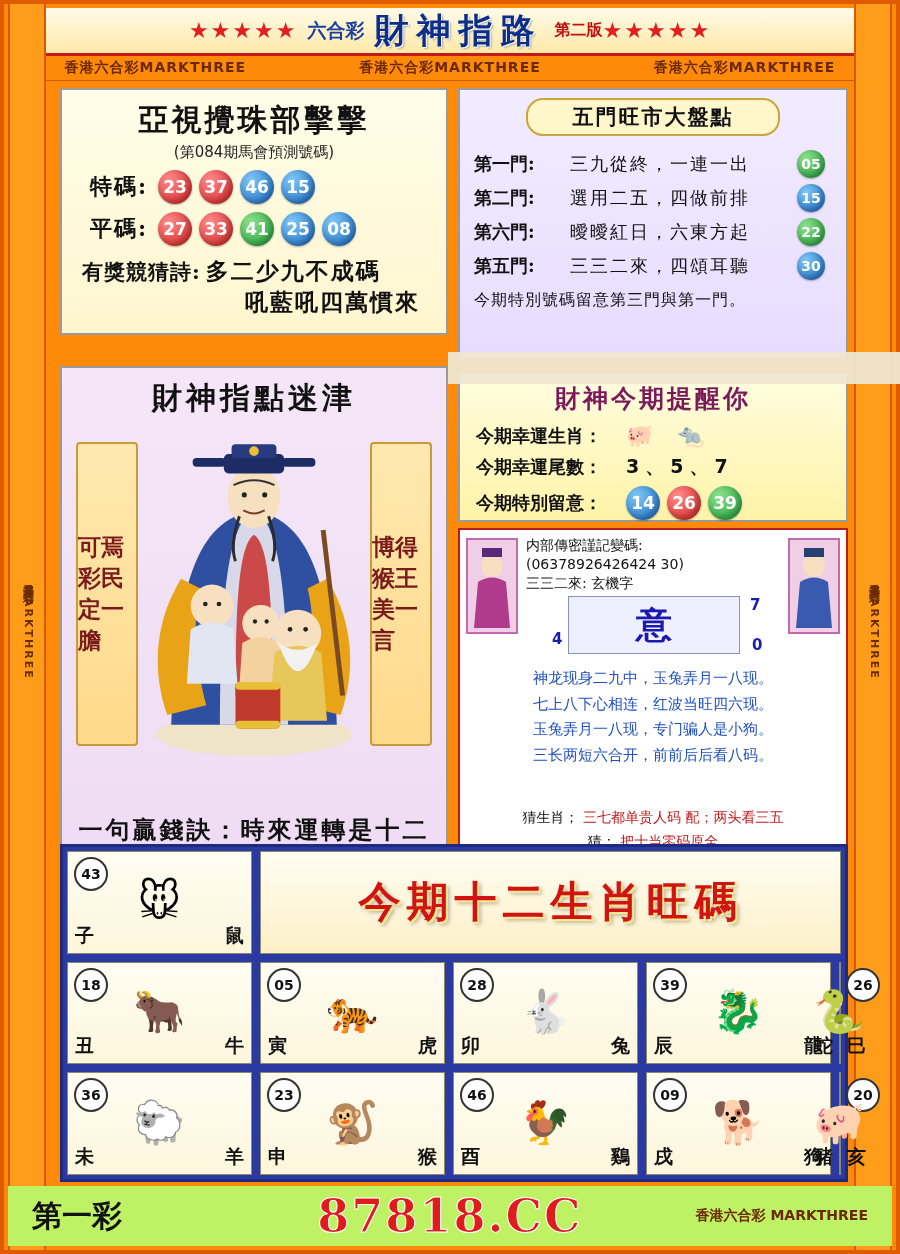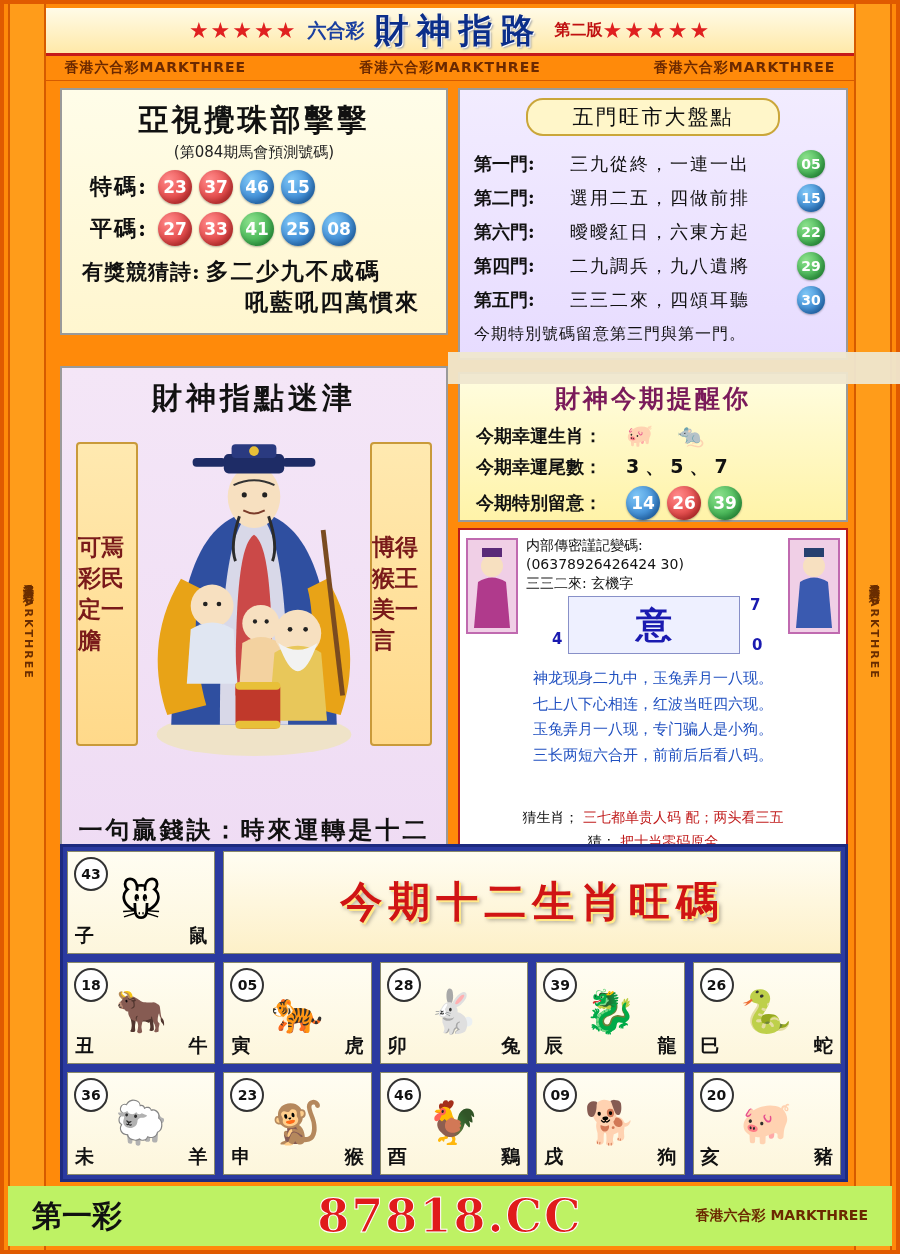--- a/index.html
+++ b/index.html
@@ -106,21 +106,21 @@
   
   #gates{
     right:4px;top:4px;width:390px;height:272px;
     background:linear-gradient(#f2ecff,#e7dcff);
     border:2px solid #9a9a9a;
   }
   #gates .cap{
     margin:8px auto 14px;width:250px;height:34px;border-radius:17px;
     background:#fff6c9;border:2px solid #caa63a;
     display:flex;align-items:center;justify-content:center;
-    font-size:21px;font-weight:normal;color:#111;letter-spacing:2px;
+    font-size:21px;font-weight:bold;color:#111;letter-spacing:2px;
     font-family:"DejaVu Serif","Liberation Serif",serif;
   }
   .gline{display:flex;align-items:center;margin:6px 14px;}
   .gline .gname{font-size:18px;font-weight:bold;color:#111;width:96px;
     font-family:"DejaVu Serif","Liberation Serif",serif;}
   .gline .gtext{flex:1;font-size:18px;color:#111;letter-spacing:2px;
     font-family:"DejaVu Serif","Liberation Serif",serif;}
   .gline .gball{width:28px;height:28px;font-size:14px;}
   #gates .note{
     margin:10px 14px 0;font-size:16px;color:#111;letter-spacing:1px;
@@ -203,21 +203,21 @@
     font-family:"DejaVu Serif","Liberation Serif",serif;
   }
   #secret .foot .k{color:#111;}
 
   
   #zodiac{
     left:12px;right:4px;bottom:0;height:338px;
     background:#2b3aa0;border:3px solid #1d2a80;
   }
   .zgrid{position:absolute;inset:4px;display:grid;
-    grid-template-columns:repeat(5,1fr);grid-template-rows:repeat(3,1fr);gap:8px;}
+    grid-template-columns:repeat(4,1fr);grid-template-rows:repeat(3,1fr);gap:8px;}
   .zcell{background:linear-gradient(#fffdf2,#fdf6dc);border:1px solid #8a8a6a;position:relative;}
   .zcell .num{
     position:absolute;left:6px;top:5px;width:30px;height:30px;border-radius:50%;
     background:#fff;border:2px solid #333;
     display:flex;align-items:center;justify-content:center;
     font-size:14px;font-weight:bold;color:#111;
   }
   .zcell .br{position:absolute;left:7px;bottom:4px;font-size:19px;font-weight:bold;color:#111;
     font-family:"DejaVu Serif","Liberation Serif",serif;}
   .zcell .an{position:absolute;right:7px;bottom:4px;font-size:19px;font-weight:bold;color:#111;
@@ -306,25 +306,20 @@
       </div>
       <div class="gline">
         <span class="gname">第二門:</span>
         <span class="gtext">選用二五，四做前排</span>
         <span class="ball blue gball">15</span>
       </div>
       <div class="gline">
         <span class="gname">第六門:</span>
         <span class="gtext">曖曖紅日，六東方起</span>
         <span class="ball green gball">22</span>
-      </div>
-      <div class="gline">
-        <span class="gname">第四門:</span>
-        <span class="gtext">二九調兵，九八遺將</span>
-        <span class="ball green gball">29</span>
       </div>
       <div class="gline">
         <span class="gname">第五門:</span>
         <span class="gtext">三三二來，四頌耳聽</span>
         <span class="ball blue gball">30</span>
       </div>
 
       <div class="note">今期特別號碼留意第三門與第一門。</div>
     </div>
 

